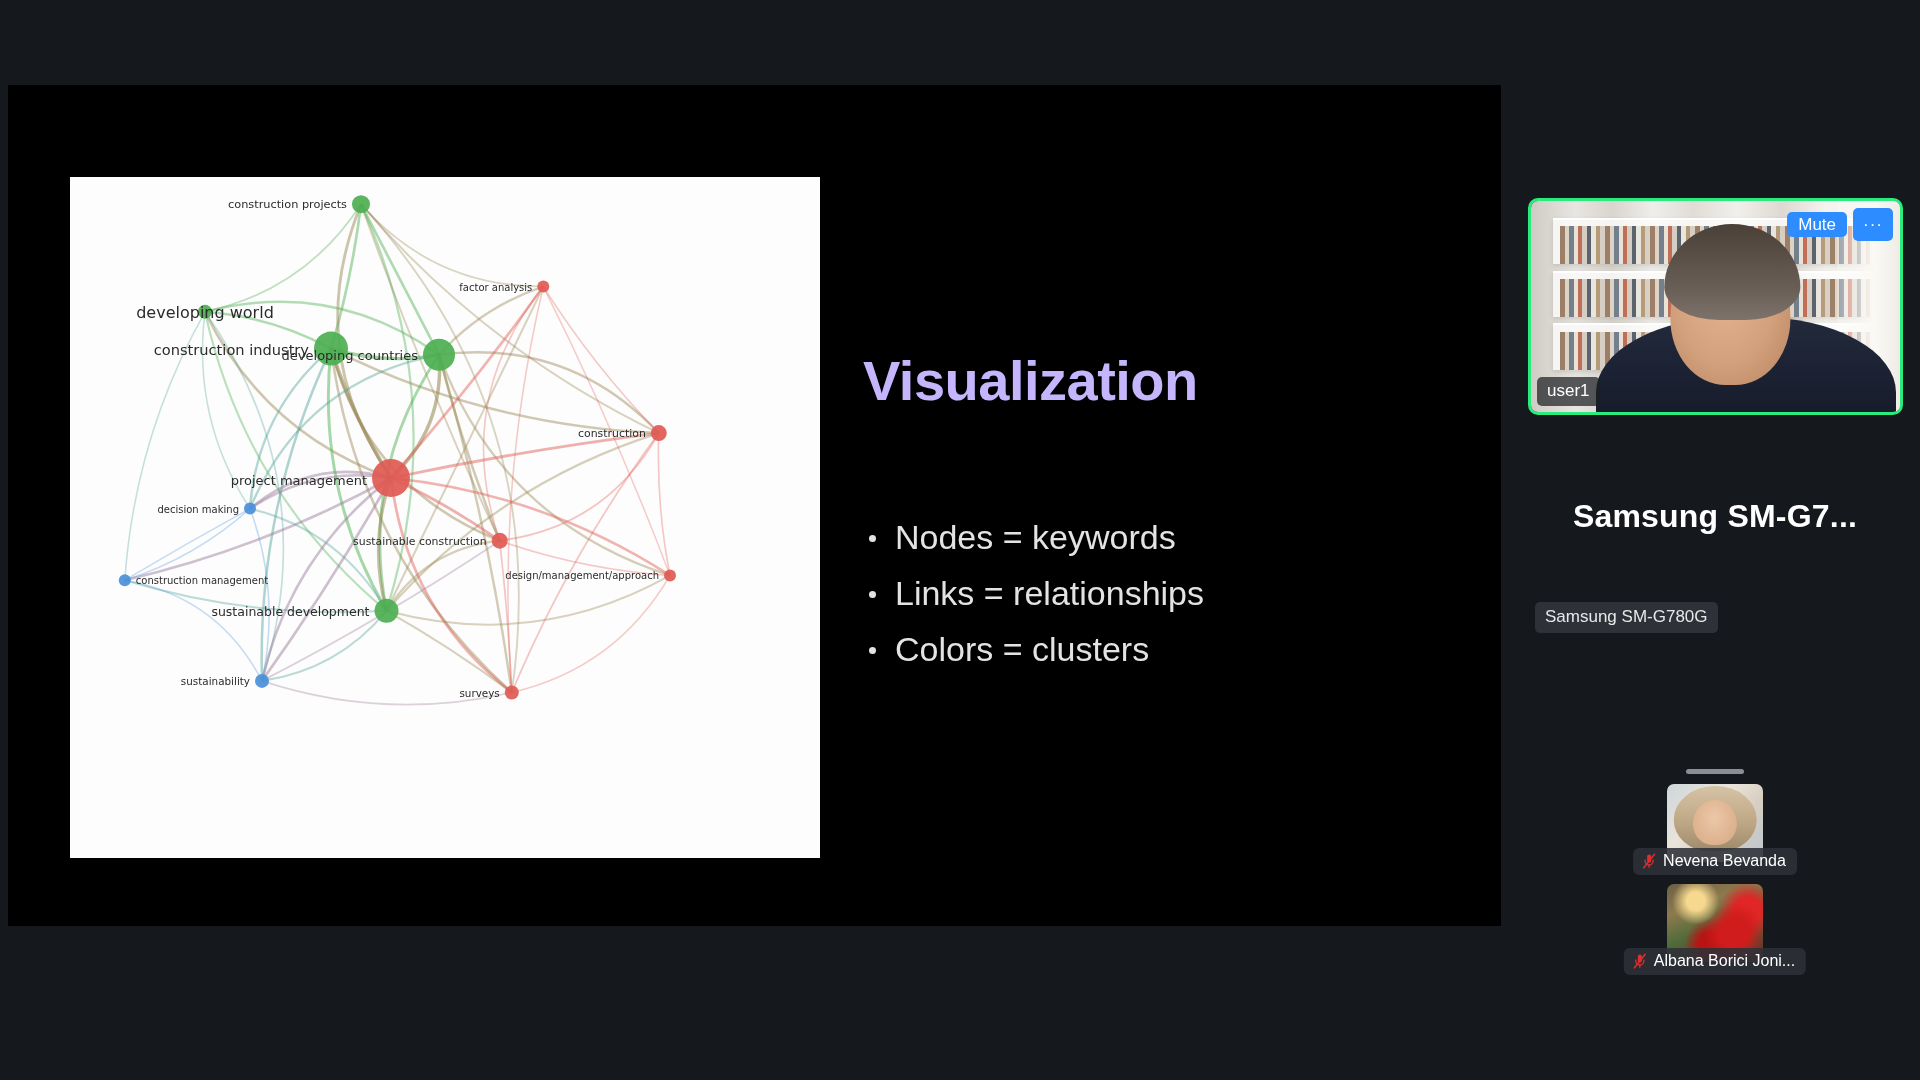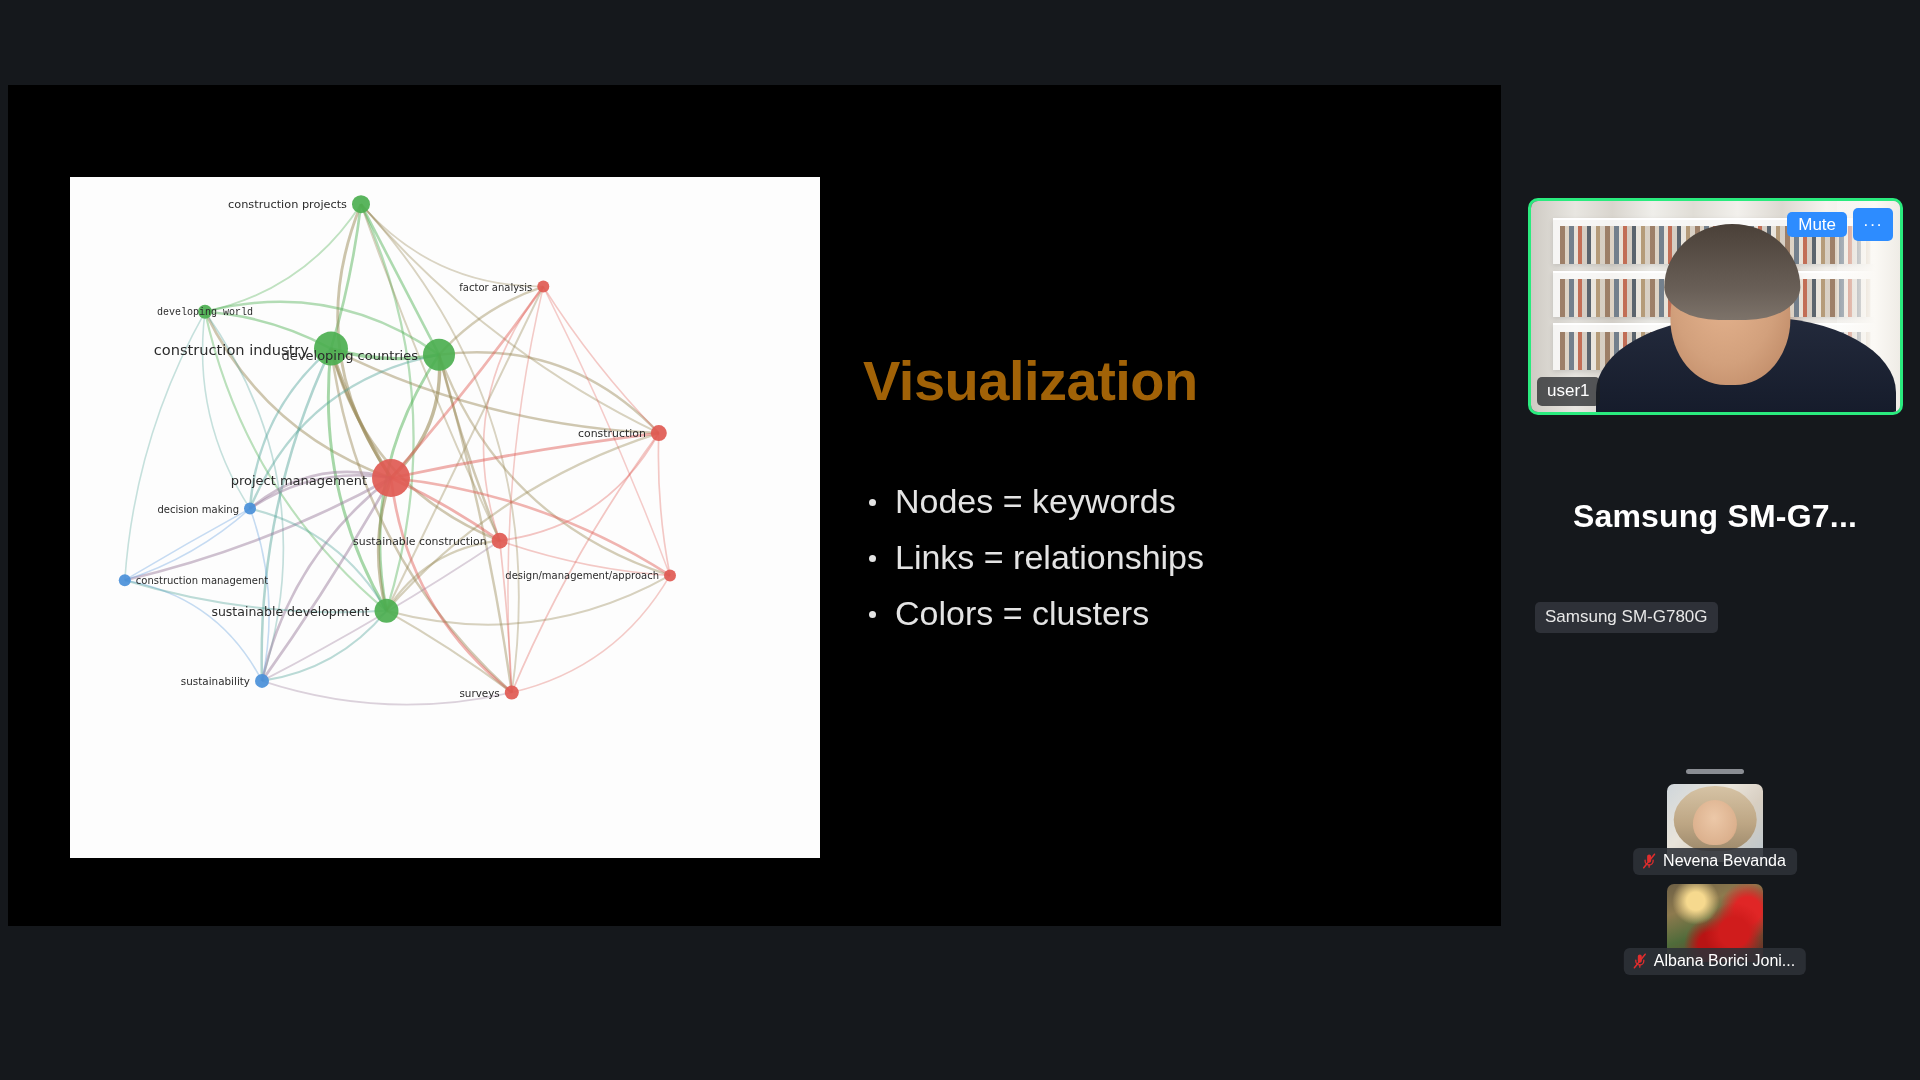--- a/index.html
+++ b/index.html
@@ -35,27 +35,27 @@
     transform: translate(-50%, -50%);
     pointer-events: none;
     font-family: "DejaVu Sans", sans-serif;
   }
 
   
   #slide-text {
     position: absolute; left: 855px; top: 265px; width: 600px;
   }
   #slide-title {
-    color: #a16207;
+    color: #c4b5fd;
     font-size: 56px;
     font-weight: bold;
     letter-spacing: -0.5px;
     line-height: 1.1;
   }
-  #bullets { margin-top: 72px; list-style: none; }
+  #bullets { margin-top: 108px; list-style: none; }
   #bullets li {
     color: #e3e3e3;
     font-size: 34px;
     line-height: 1.0;
     margin-bottom: 22px;
     padding-left: 32px;
     position: relative;
     font-weight: 400;
   }
   #bullets li::before {
@@ -329,21 +329,21 @@
             <circle cx="180.0" cy="331.6" r="6.0" fill="#4a90d9" fill-opacity="0.92"></circle>
             <circle cx="429.7" cy="363.7" r="8.0" fill="#e05a52" fill-opacity="0.92"></circle>
             <circle cx="54.8" cy="403.2" r="6.0" fill="#4a90d9" fill-opacity="0.92"></circle>
             <circle cx="600.0" cy="398.4" r="6.0" fill="#e05a52" fill-opacity="0.92"></circle>
             <circle cx="316.5" cy="433.8" r="12.0" fill="#4caf50" fill-opacity="0.92"></circle>
             <circle cx="192.0" cy="503.9" r="7.0" fill="#4a90d9" fill-opacity="0.92"></circle>
             <circle cx="441.8" cy="515.5" r="7.0" fill="#e05a52" fill-opacity="0.92"></circle>
           </svg>
       <div class="node-label" style="font-size: 11.3px; left: 291px; top: 27.2px; transform: translate(-100%, -50%); padding-right: 14px;">construction projects</div>
           <div class="node-label" style="font-size: 10px; left: 473.3px; top: 109.6px; transform: translate(-100%, -50%); padding-right: 11px;">factor analysis</div>
-          <div class="node-label" style="font-size: 10px; left: 135px; top: 134.8px; font-family: Liberation Mono, monospace;">developing world</div>
+          <div class="node-label" style="font-size: 16px; left: 135px; top: 134.8px;">developing world</div>
           <div class="node-label" style="font-size: 14.6px; left: 261px; top: 171.6px; transform: translate(-100%, -50%); padding-right: 22px;">construction industry</div>
           <div class="node-label" style="font-size: 13px; left: 369px; top: 177.7px; transform: translate(-100%, -50%); padding-right: 21px;">developing countries</div>
           <div class="node-label" style="font-size: 10.9px; left: 588.8px; top: 256.1px; transform: translate(-100%, -50%); padding-right: 13px;">construction</div>
           <div class="node-label" style="font-size: 13px; left: 321px; top: 303px; transform: translate(-100%, -50%); padding-right: 24px;">project management</div>
           <div class="node-label" style="font-size: 10px; left: 180px; top: 331.6px; transform: translate(-100%, -50%); padding-right: 11px;">decision making</div>
           <div class="node-label" style="font-size: 10.9px; left: 429.7px; top: 363.7px; transform: translate(-100%, -50%); padding-right: 13px;">sustainable construction</div>
           <div class="node-label" style="font-size: 10px; left: 54.8px; top: 403.2px; transform: translate(0px, -50%); padding-left: 11px;">construction management</div>
           <div class="node-label" style="font-size: 10px; left: 600px; top: 398.4px; transform: translate(-100%, -50%); padding-right: 11px;">design/management/approach</div>
           <div class="node-label" style="font-size: 12.5px; left: 316.5px; top: 433.8px; transform: translate(-100%, -50%); padding-right: 17px;">sustainable development</div>
           <div class="node-label" style="font-size: 10.4px; left: 192px; top: 503.9px; transform: translate(-100%, -50%); padding-right: 12px;">sustainability</div>

